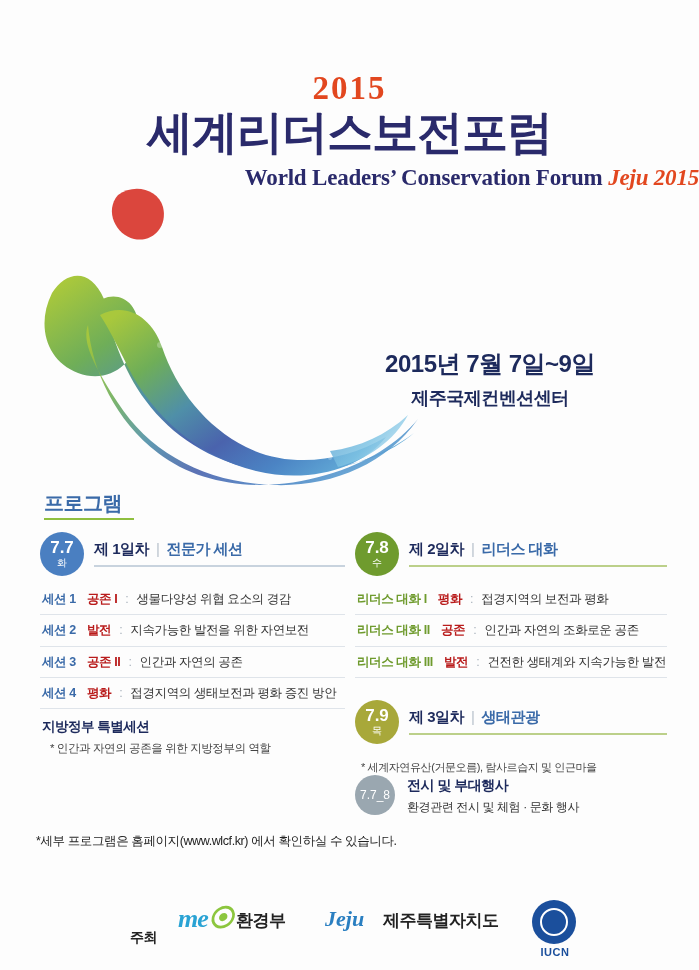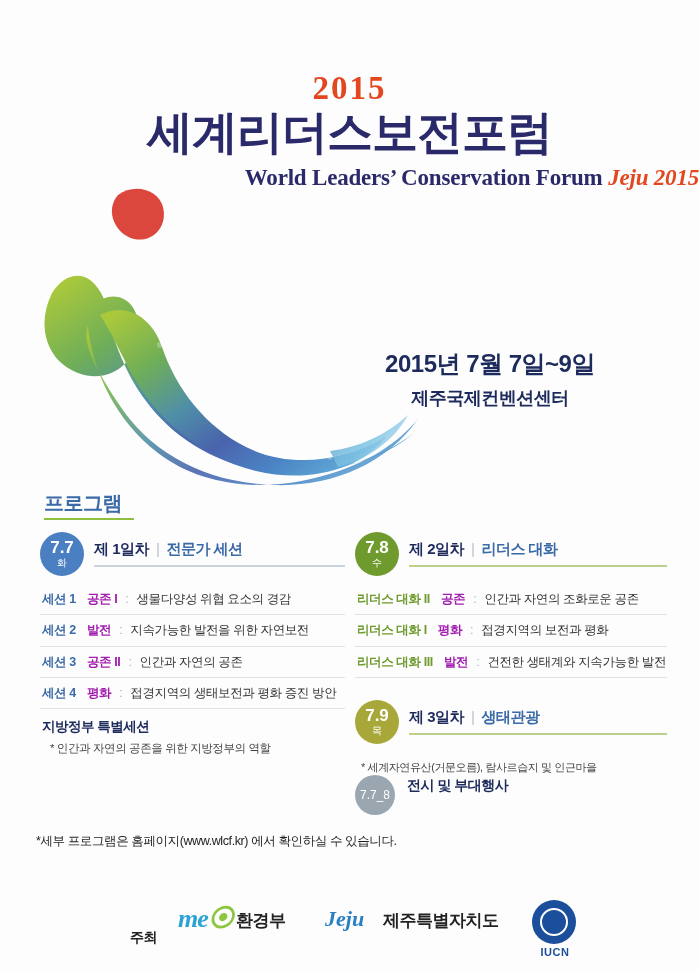--- a/index.html
+++ b/index.html
@@ -201,21 +201,21 @@
     border-bottom: 1px solid #dfe4ea;
     letter-spacing: -0.4px;
     line-height: 1.3;
   }
   .row:last-child { border-bottom: none; }
   .row .k {
     color: #3a6aa8;
     font-weight: bold;
   }
   .row .k2 {
-    color: #a21caf;
+    color: #b91c1c;
     font-weight: bold;
   }
   .row .kg {
     color: #6f9b2e;
     font-weight: bold;
   }
   .row .sepline {
     color: #aab3bd;
     margin: 0 5px;
   }
@@ -496,30 +496,30 @@
         <span class="dnum">7.8</span>
         <span class="dday">수</span>
       </div>
       <div class="day-label">
         <span>제 2일차</span><span class="sep">|</span><span class="sess">리더스 대화</span>
       </div>
       <div class="head-rule green"></div>
     </div>
 
     <div class="row">
+      <span class="kg">리더스 대화 I</span>
+      <span class="k2" style="margin-left:8px">평화</span>
+      <span class="sepline">:</span>
+      <span>접경지역의 보전과 평화</span>
+    </div>
+    <div class="row">
       <span class="kg">리더스 대화 II</span>
       <span class="k2" style="margin-left:8px">공존</span>
       <span class="sepline">:</span>
       <span>인간과 자연의 조화로운 공존</span>
-    </div>
-    <div class="row">
-      <span class="kg">리더스 대화 I</span>
-      <span class="k2" style="margin-left:8px">평화</span>
-      <span class="sepline">:</span>
-      <span>접경지역의 보전과 평화</span>
     </div>
     <div class="row">
       <span class="kg">리더스 대화 III</span>
       <span class="k2" style="margin-left:8px">발전</span>
       <span class="sepline">:</span>
       <span>건전한 생태계와 지속가능한 발전</span>
     </div>
 
     <div class="day-head" style="margin-top:22px">
       <div class="day-circle c-olive">
@@ -529,20 +529,21 @@
       <div class="day-label">
         <span>제 3일차</span><span class="sep">|</span><span class="sess">생태관광</span>
       </div>
       <div class="head-rule green"></div>
     </div>
     <div class="note-right">* 세계자연유산(거문오름), 람사르습지 및 인근마을</div>
 
     <div class="small-row">
       <div class="small-circle">7.7_8</div>
       <div class="sr-title">전시 및 부대행사</div>
+      <div class="sr-sub">환경관련 전시 및 체험 · 문화 행사</div>
     </div>
   </div>
 
   <div class="footnote">*세부 프로그램은 홈페이지(www.wlcf.kr) 에서 확인하실 수 있습니다.</div>
 
   <div class="footer">
     <div class="f-label">주최</div>
     <div class="f-me">
       <span>me</span><span class="leaf">⦿</span>
     </div>

